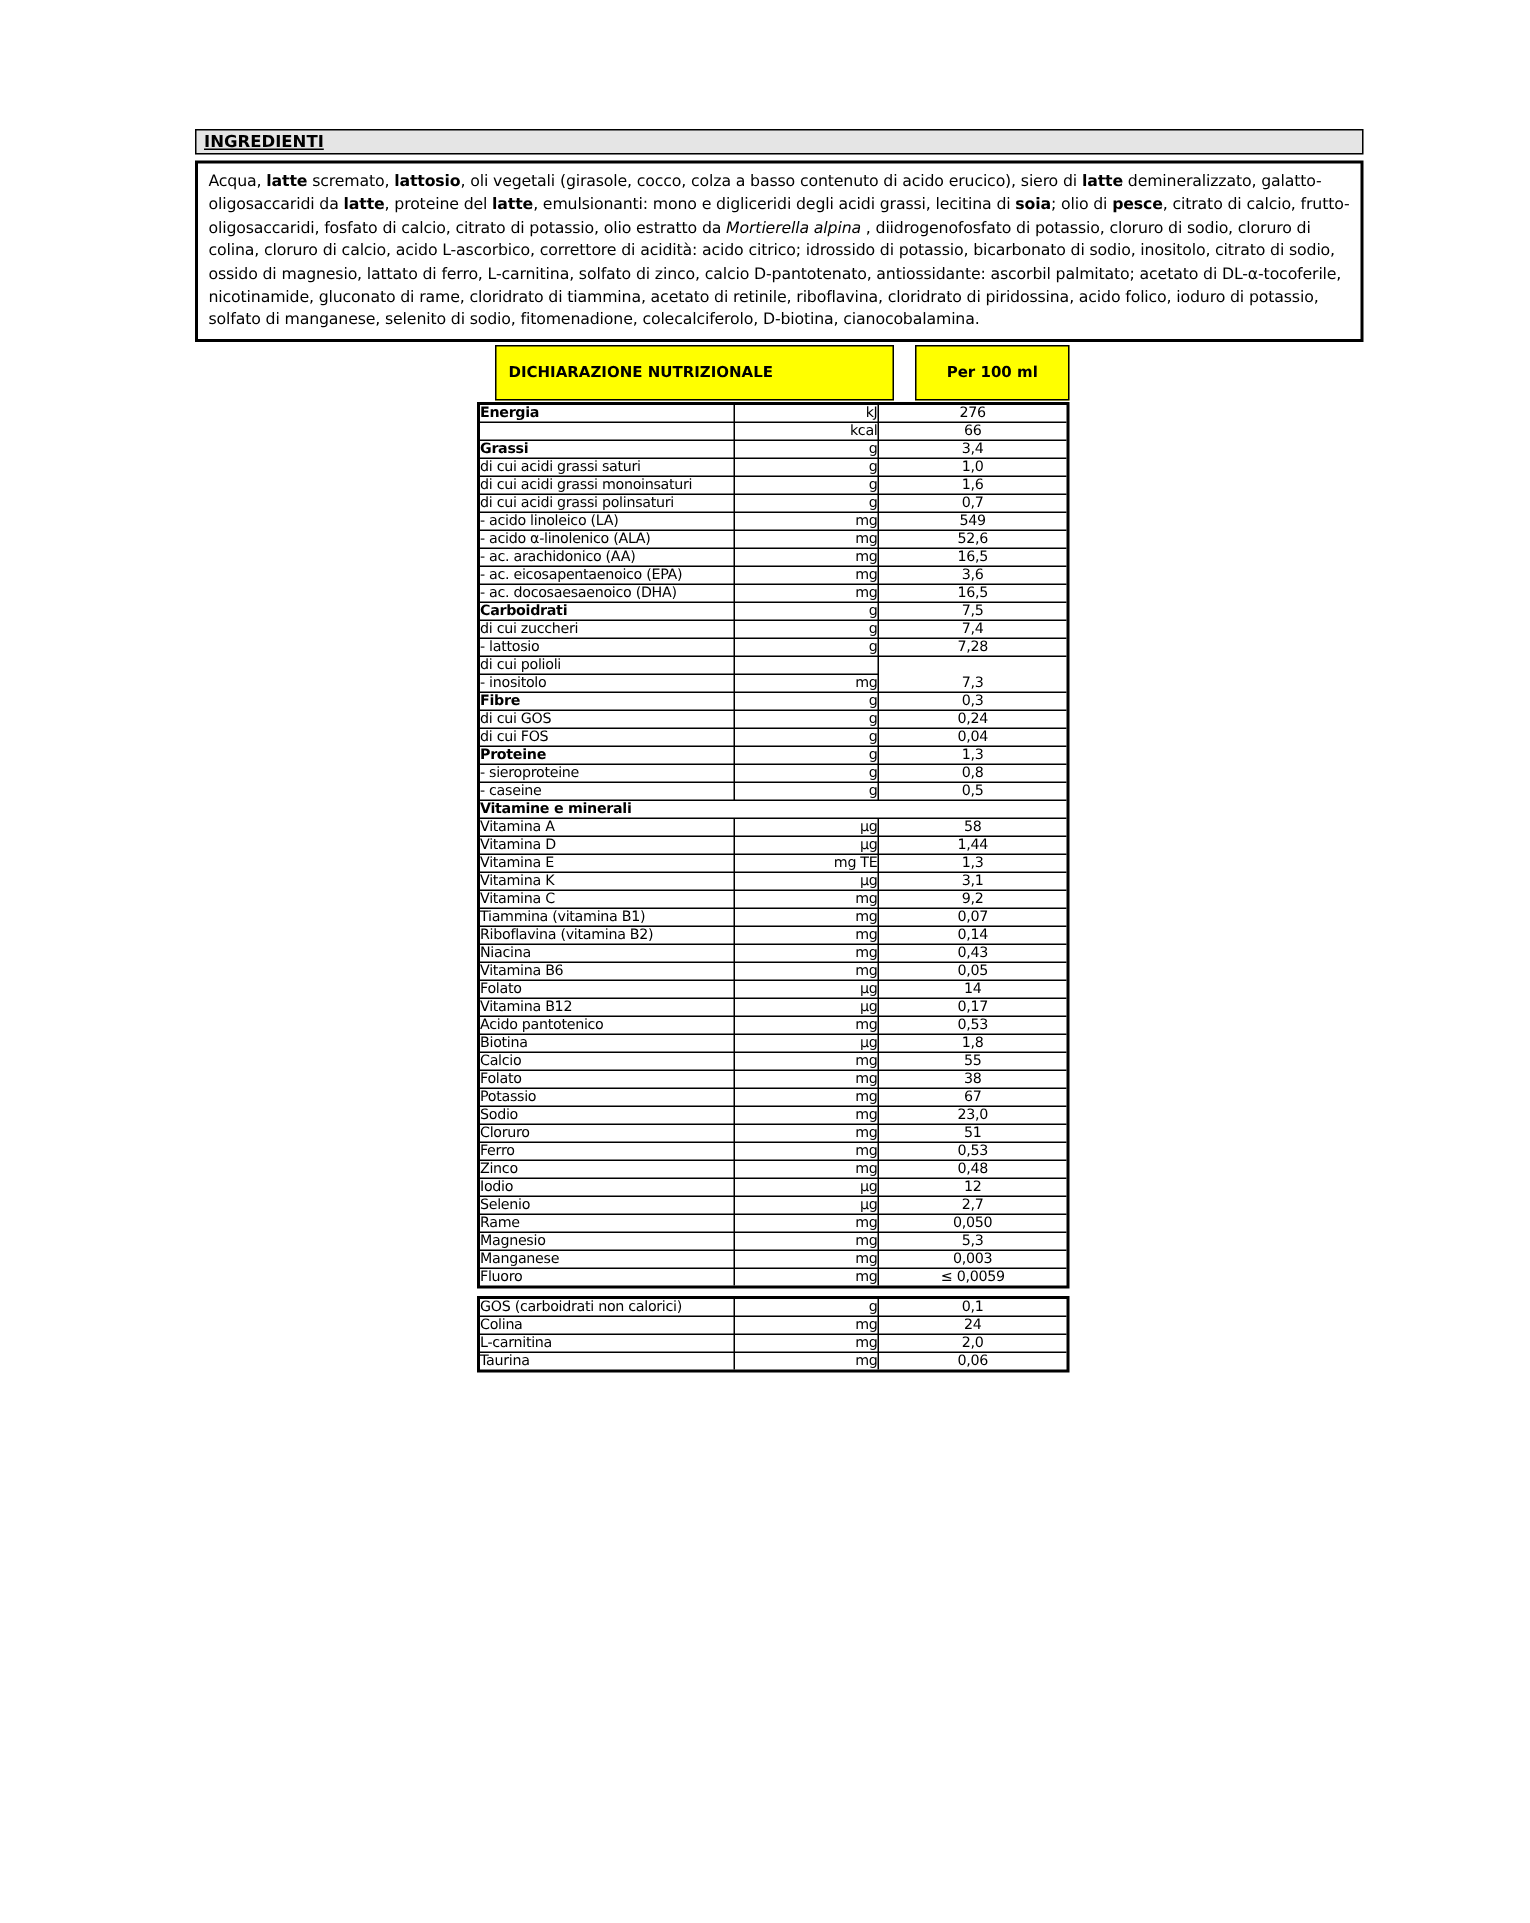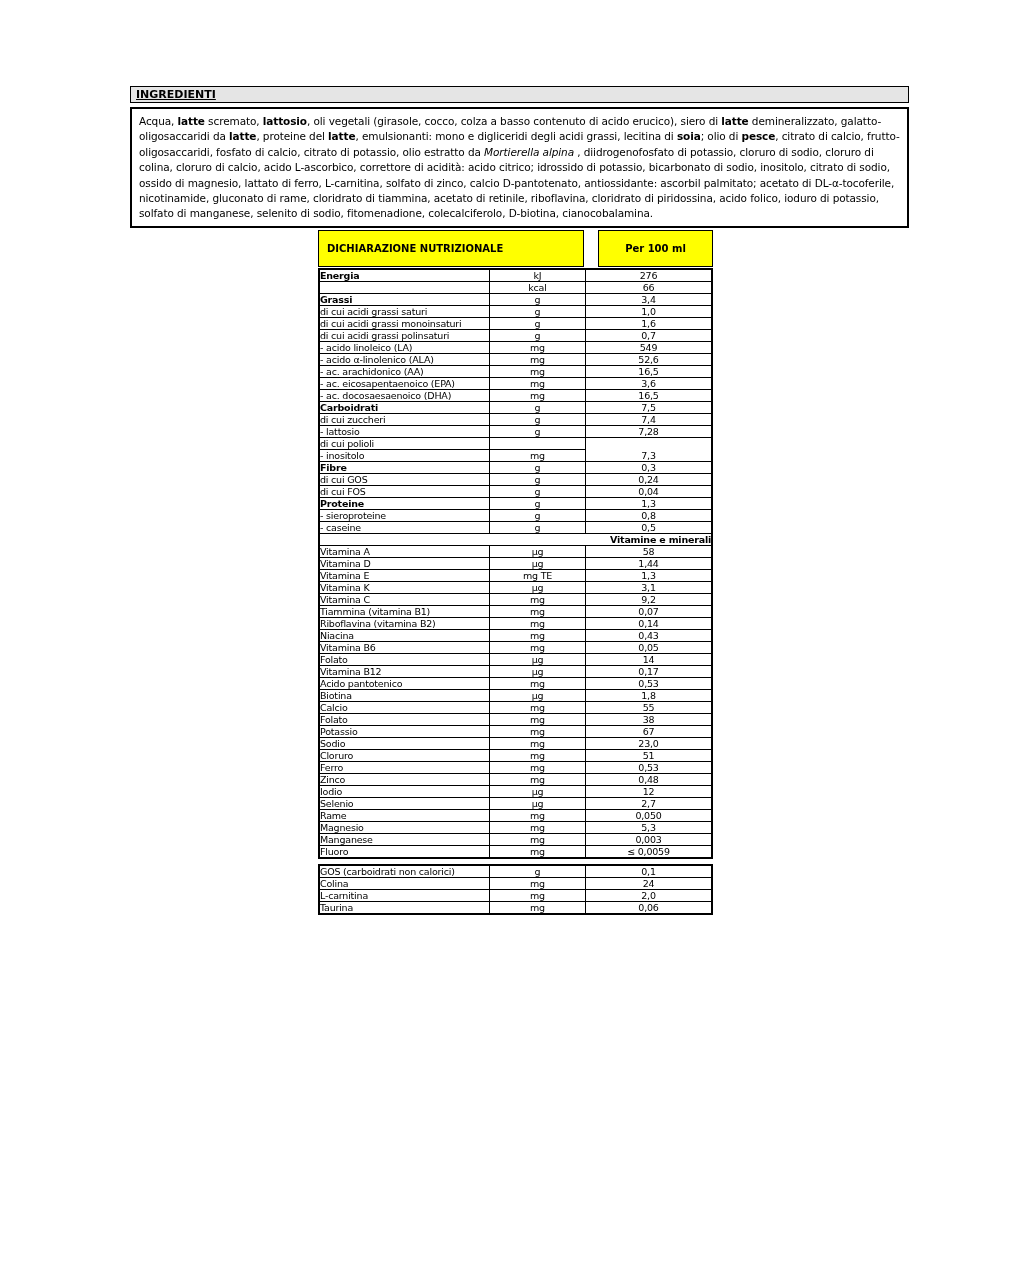--- a/index.html
+++ b/index.html
@@ -54,20 +54,21 @@
   .nutrition {
     position: absolute;
     left: 318px; top: 230px;
     width: 395px;
   }
   .nut-header {
     display: flex;
     gap: 14px;
     height: 37px;
     margin-bottom: 1px;
+    margin-left: 12px;
   }
   .nut-cell {
     background: #ffff00;
     border: 1px solid #000000;
     display: flex; align-items: center;
     font-weight: bold;
     font-size: 10px;
   }
   .nut-title { width: 266px; padding-left: 8px; }
   .nut-col { flex: 1; justify-content: center; }
@@ -85,25 +86,25 @@
     height: 11px;
     line-height: 11px;
     padding: 0;
     letter-spacing: -0.2px;
     white-space: nowrap;
     overflow: hidden;
     border-bottom: 1px solid #000000;
   }
   table.nut tr:last-child td { border-bottom: none; }
   td.lbl  { padding-left: 4px; border-right: 1px solid #000000; text-align: left; }
-  td.unit { text-align: center; border-right: 1px solid #000000; }
+  td.unit { text-align: right; border-right: 1px solid #000000; }
   td.val  { text-align: center; }
   td.val.nb { border-bottom: none; }
   td.bold { font-weight: bold; }
-  td.section { font-weight: bold; padding-left: 13px; text-align: right; margin-left: 28px; }
+  td.section { font-weight: bold; padding-left: 13px; text-align: left; margin-left: 28px; }
 </style>
 </head>
 <body>
 
 <div class="page">
 
   <div class="ing-title">
     <span>INGREDIENTI</span>
   </div>
 

